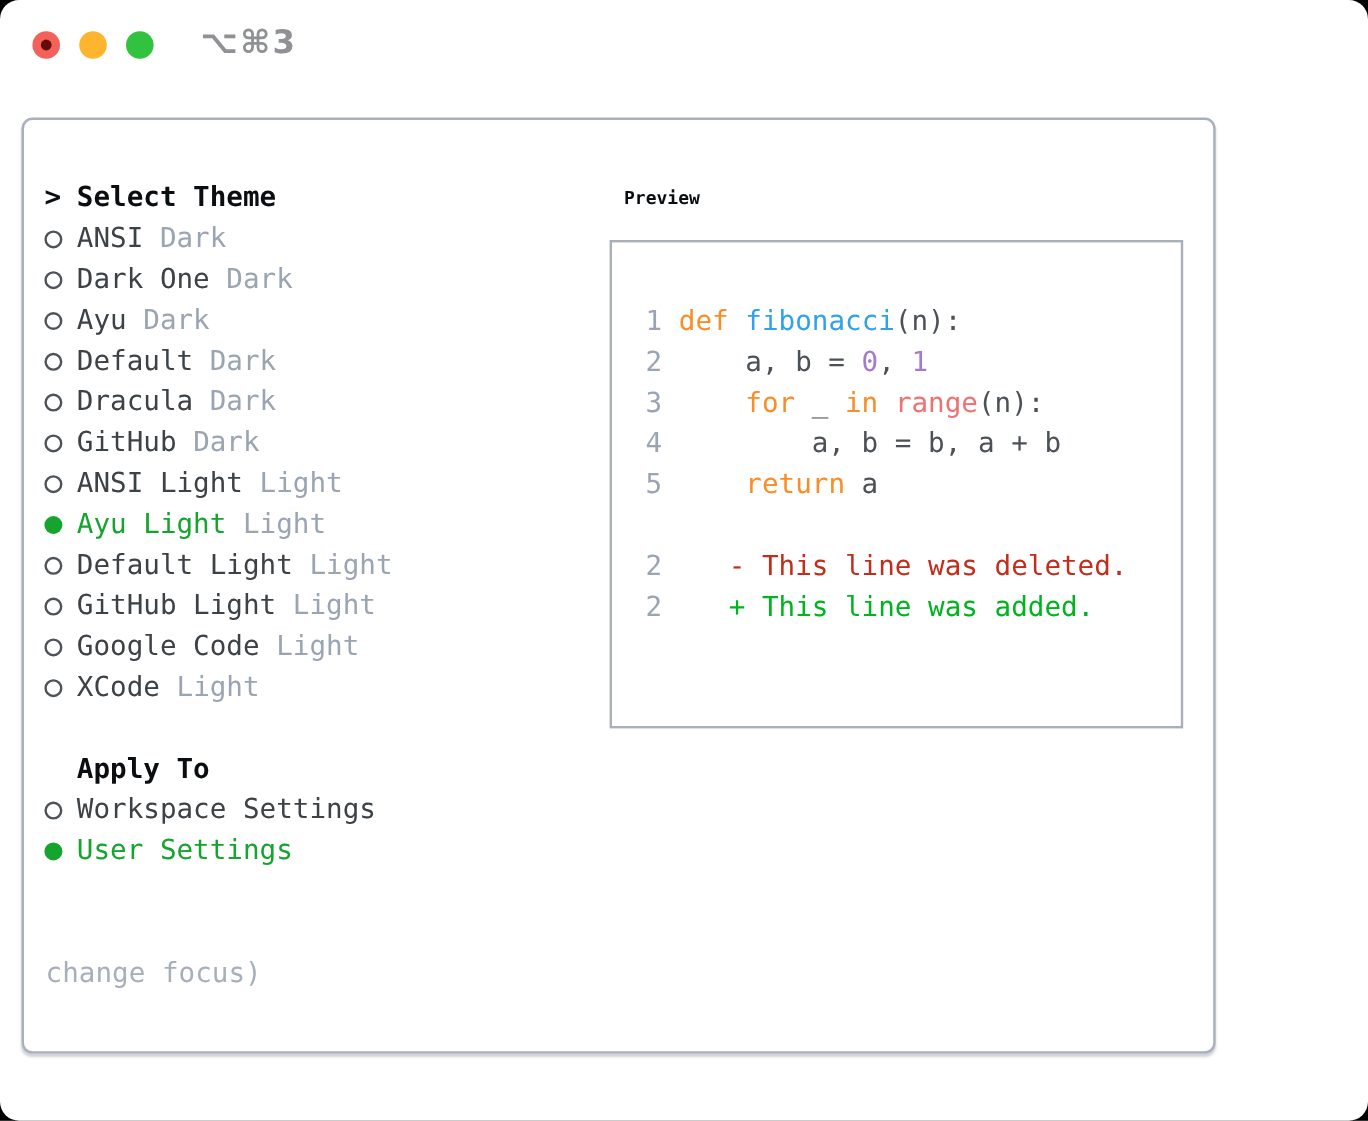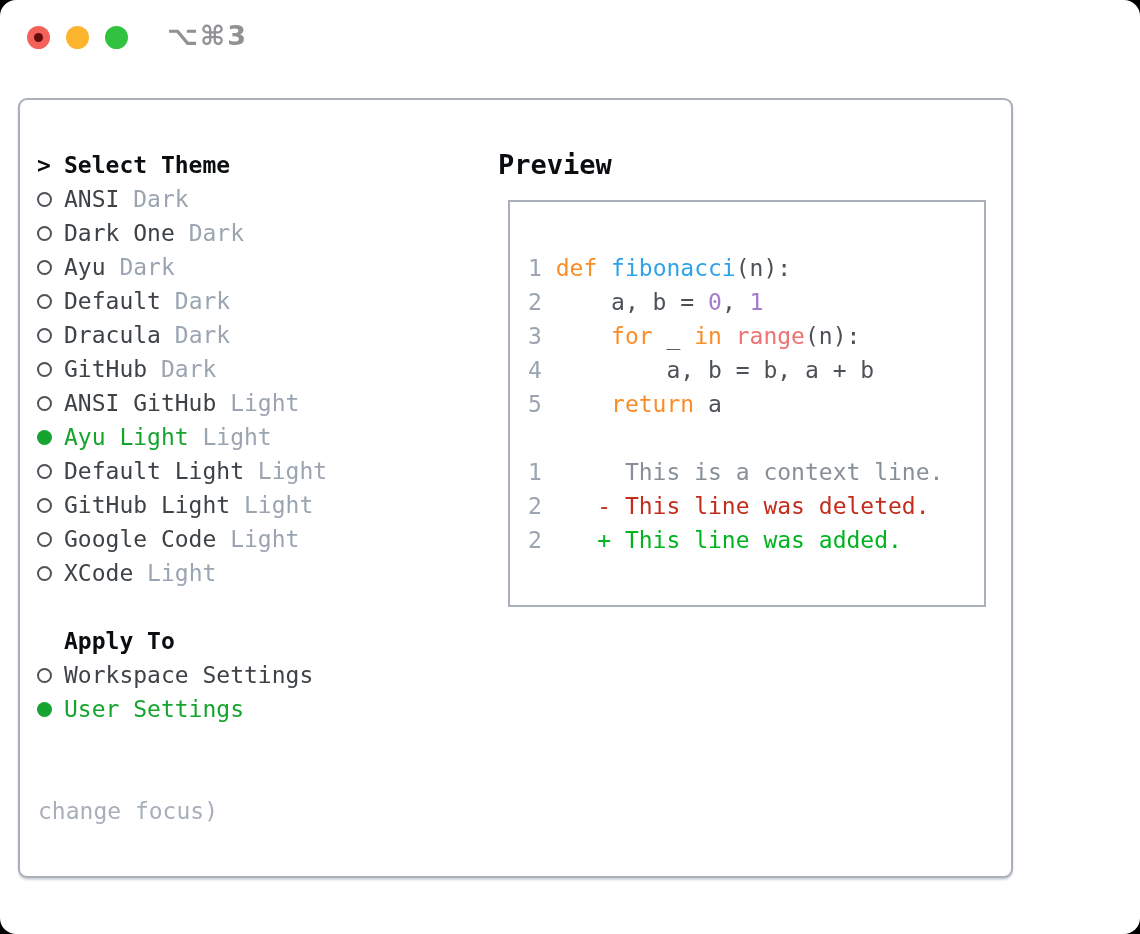--- a/index.html
+++ b/index.html
@@ -41,28 +41,28 @@
   .selected .t-name,.selected .o-label{color:var(--c-selected);}
   .t-variant{color:var(--c-variant);text-align:center;}
   .o-label{color:var(--c-item);}
   .spacer{height:34px;}
   .hint{
     position:absolute;left:18px;top:660px;
     font-size:23px;line-height:34px;color:var(--c-hint);white-space:pre;
   }
   
   .preview-title{
-    position:absolute;left:478px;top:48px;height:34px;line-height:34px;
-    font-size:27px;font-weight:bold;color:var(--c-heading);
+    position:absolute;left:500px;top:48px;height:34px;line-height:34px;
+    font-size:15px;font-weight:bold;color:var(--c-heading);
   }
   .preview-box{
     position:absolute;left:488px;top:100px;width:478px;height:407px;
     border:2px solid var(--c-panel-border);box-sizing:border-box;background:#fff;
   }
-  .code{position:absolute;left:18px;top:49px;}
+  .code{position:absolute;left:28px;top:49px;}
   .code-line{height:34px;line-height:34px;font-size:23px;white-space:pre;}
   .ln{display:inline-block;min-width:2ch;color:var(--c-line-number);}
   .seg-plain{color:var(--c-plain);}
   .seg-keyword{color:var(--c-keyword);}
   .seg-function{color:var(--c-function);}
   .seg-number{color:var(--c-number);}
   .seg-call{color:var(--c-call);}
   .seg-context{color:var(--c-context);}
   .seg-deleted{color:var(--c-deleted);margin-top:36px;}
   .seg-added{color:var(--c-added);margin-top:32px;}
@@ -87,21 +87,21 @@
         <span class="row-label header-label">Select Theme</span>
       </div>
 
       <div>
           <div class="row"><span class="marker"><span class="dot"></span></span><span class="row-label"><span class="t-name">ANSI</span><span class="t-variant"> Dark</span></span></div>
           <div class="row"><span class="marker"><span class="dot"></span></span><span class="row-label"><span class="t-name">Dark One</span><span class="t-variant"> Dark</span></span></div>
           <div class="row"><span class="marker"><span class="dot"></span></span><span class="row-label"><span class="t-name">Ayu</span><span class="t-variant"> Dark</span></span></div>
           <div class="row"><span class="marker"><span class="dot"></span></span><span class="row-label"><span class="t-name">Default</span><span class="t-variant"> Dark</span></span></div>
           <div class="row"><span class="marker"><span class="dot"></span></span><span class="row-label"><span class="t-name">Dracula</span><span class="t-variant"> Dark</span></span></div>
           <div class="row"><span class="marker"><span class="dot"></span></span><span class="row-label"><span class="t-name">GitHub</span><span class="t-variant"> Dark</span></span></div>
-          <div class="row"><span class="marker"><span class="dot"></span></span><span class="row-label"><span class="t-name">ANSI GitHub</span><span class="t-variant"> Light</span></span></div>
+          <div class="row"><span class="marker"><span class="dot"></span></span><span class="row-label"><span class="t-name">ANSI Light</span><span class="t-variant"> Light</span></span></div>
           <div class="row selected"><span class="marker"><span class="dot dot-filled"></span></span><span class="row-label"><span class="t-name">Ayu Light</span><span class="t-variant"> Light</span></span></div>
           <div class="row"><span class="marker"><span class="dot"></span></span><span class="row-label"><span class="t-name">Default Light</span><span class="t-variant"> Light</span></span></div>
           <div class="row"><span class="marker"><span class="dot"></span></span><span class="row-label"><span class="t-name">GitHub Light</span><span class="t-variant"> Light</span></span></div>
           <div class="row"><span class="marker"><span class="dot"></span></span><span class="row-label"><span class="t-name">Google Code</span><span class="t-variant"> Light</span></span></div>
           <div class="row"><span class="marker"><span class="dot"></span></span><span class="row-label"><span class="t-name">XCode</span><span class="t-variant"> Light</span></span></div>
         </div>
 
       <div class="spacer"></div>
 
       <div class="row">
@@ -120,20 +120,19 @@
     <div class="preview-title">Preview</div>
 
     <div class="preview-box">
       <div class="code">
           <div class="code-line"><span class="ln">1</span><span class="seg-keyword">def</span><span class="seg-plain"> </span><span class="seg-function">fibonacci</span><span class="seg-plain">(n):</span></div>
           <div class="code-line"><span class="ln">2</span><span class="seg-plain">    a, b = </span><span class="seg-number">0</span><span class="seg-plain">, </span><span class="seg-number">1</span></div>
           <div class="code-line"><span class="ln">3</span><span class="seg-plain">    </span><span class="seg-keyword">for</span><span class="seg-plain"> _ </span><span class="seg-keyword">in</span><span class="seg-plain"> </span><span class="seg-call">range</span><span class="seg-plain">(n):</span></div>
           <div class="code-line"><span class="ln">4</span><span class="seg-plain">        a, b = b, a + b</span></div>
           <div class="code-line"><span class="ln">5</span><span class="seg-plain">    </span><span class="seg-keyword">return</span><span class="seg-plain"> a</span></div>
           <div class="code-line"><span class="ln"></span></div>
-          <div class="code-line"><span class="ln">1</span><span class="seg-context">     This is a context line.</span></div>
           <div class="code-line"><span class="ln">2</span><span class="seg-deleted">   - This line was deleted.</span></div>
           <div class="code-line"><span class="ln">2</span><span class="seg-added">   + This line was added.</span></div>
         </div>
     </div>
 
   </div>
 </div>
 
 </body></html>

